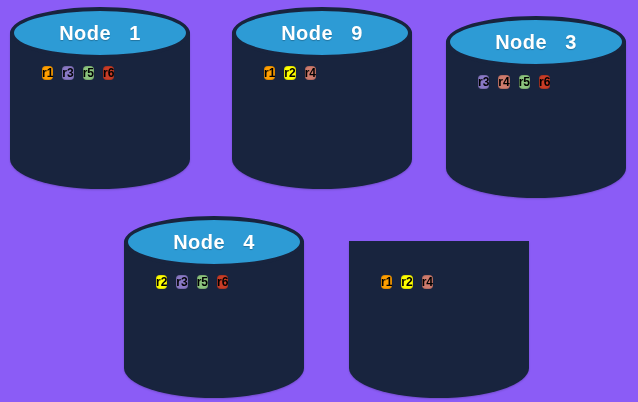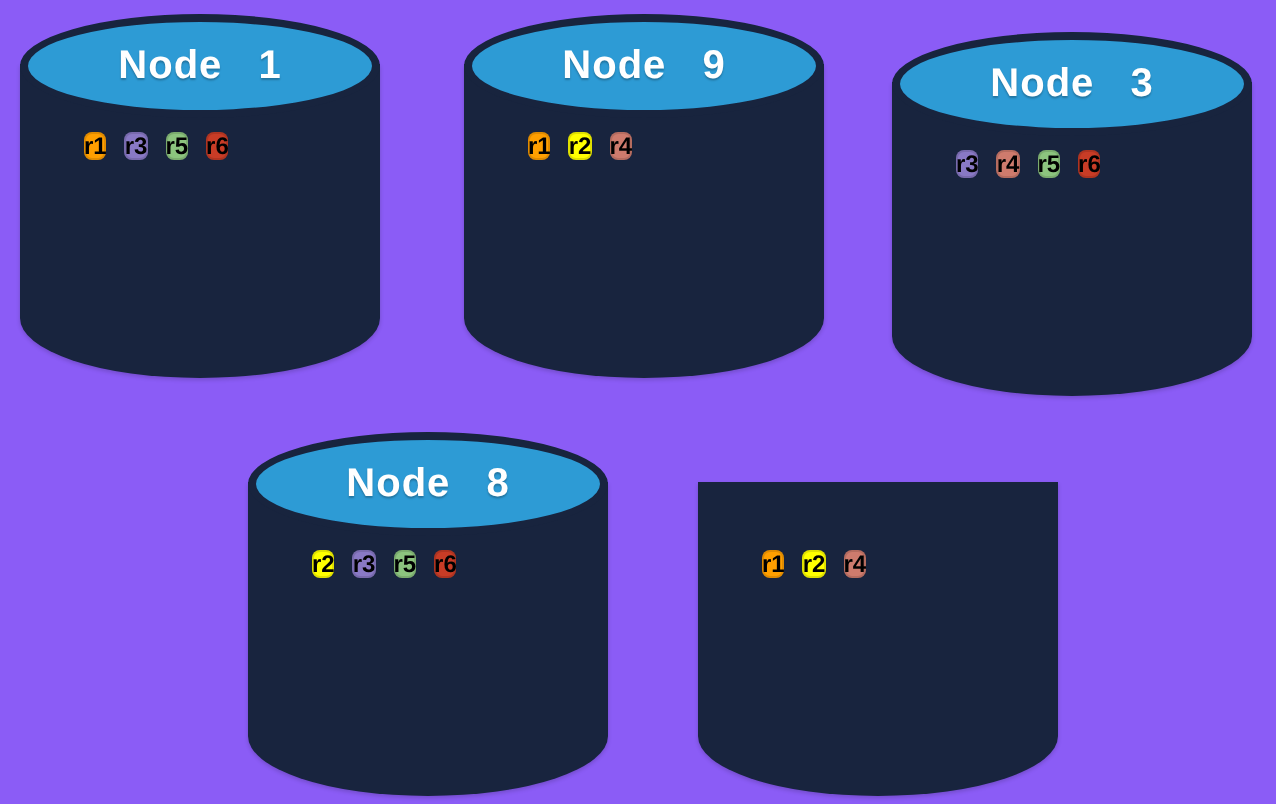--- a/index.html
+++ b/index.html
@@ -112,21 +112,21 @@
       <div class="bars">
         <div class="bar" style="background: rgb(137, 121, 197);">r3</div>
         <div class="bar" style="background: rgb(206, 123, 109);">r4</div>
         <div class="bar" style="background: rgb(140, 196, 126);">r5</div>
         <div class="bar" style="background: rgb(200, 60, 38);">r6</div>
       </div>
     </div>
     <div class="node node-4" style="--body-color: #18243E; --top-color: #2D9BD5;">
       <div class="cyl-body"></div>
       <div class="cyl-top">
-        <span class="node-label">Node 8</span>
+        <span class="node-label">Node 4</span>
       </div>
       <div class="bars">
         <div class="bar" style="background: rgb(255, 255, 0);">r2</div>
         <div class="bar" style="background: rgb(137, 121, 197);">r3</div>
         <div class="bar" style="background: rgb(140, 196, 126);">r5</div>
         <div class="bar" style="background: rgb(200, 60, 38);">r6</div>
       </div>
     </div>
     <div class="node node-5" style="--body-color: #18243E; --top-color: #2D9BD5;">
       <div class="cyl-body"></div>

